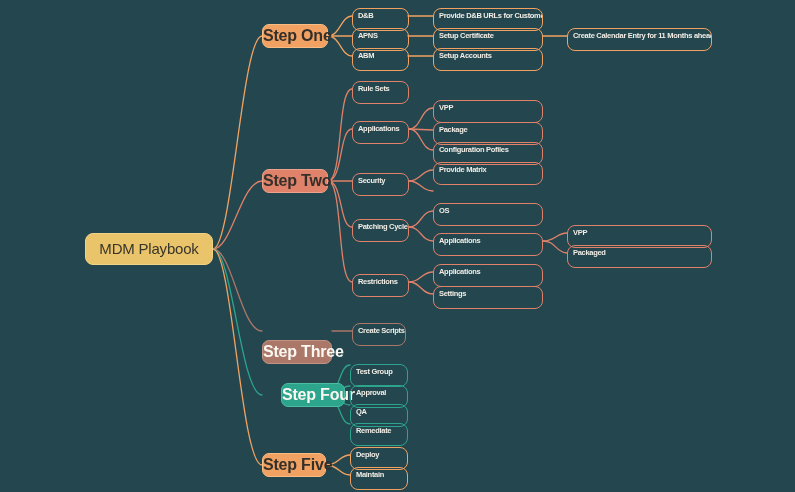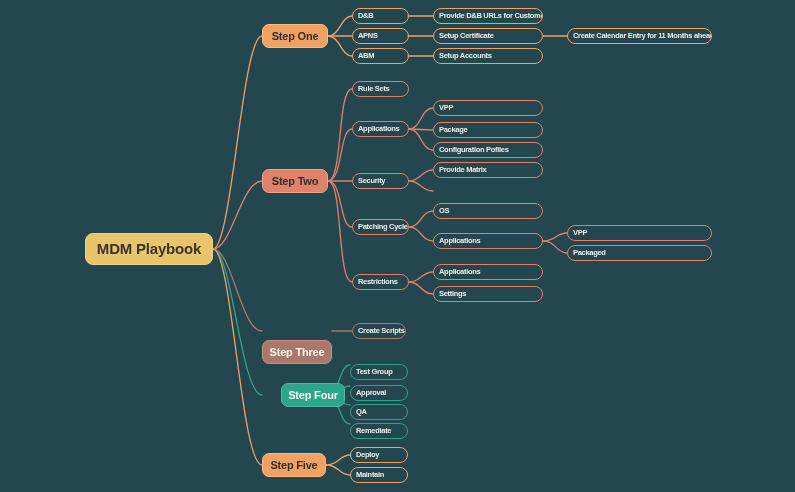--- a/index.html
+++ b/index.html
@@ -14,34 +14,34 @@
   .e2{stroke:var(--branch-two);}
   .e3{stroke:var(--branch-three);}
   .e4{stroke:var(--branch-four);}
   .e5{stroke:var(--branch-five);}
 
   .node{position:absolute;box-sizing:border-box;white-space:nowrap;}
 
   .root{
     height:32px;line-height:30px;border-radius:8px;text-align:center;
     background:var(--root-fill);border:1px solid var(--root-border);
-    color:var(--root-text);font-size:15px;font-weight:bold;letter-spacing:-0.2px;
+    color:var(--root-text);font-size:15px;font-weight:normal;letter-spacing:-0.2px;
   }
   .step{
     height:24px;line-height:22px;border-radius:7px;text-align:center;
-    font-size:11px;font-weight:bold;letter-spacing:-0.2px;
+    font-size:16px;font-weight:bold;letter-spacing:-0.2px;
   }
   .s1{background:var(--branch-one);border:1px solid var(--branch-one-light);color:var(--step-text-dark);}
   .s2{background:var(--branch-two);border:1px solid var(--branch-two-light);color:var(--step-text-dark);}
   .s3{background:var(--branch-three);border:1px solid var(--branch-three-light);color:var(--step-text-light);margin-top:21px;}
   .s4{background:var(--branch-four);border:1px solid var(--branch-four-light);color:var(--step-text-light);margin-left:19px;}
   .s5{background:var(--branch-five);border:1px solid var(--branch-five-light);color:var(--step-text-dark);}
 
   .child{
-    height:16px;line-height:14px;border-radius:8px;background:transparent;
+    height:23px;line-height:14px;border-radius:8px;background:transparent;
     color:var(--child-text);font-size:7.5px;font-weight:600;letter-spacing:-0.3px;
     padding:0 5px;overflow:hidden;
   }
   .c1{border:1px solid var(--branch-one);}
   .c2{border:1px solid var(--branch-two);}
   .c3{border:1px solid var(--branch-three);}
   .c4{border:1px solid var(--branch-four);margin-top:7px;}
   .c5{border:1px solid var(--branch-five);}
 </style>
 <title>MDM Playbook</title></head>

